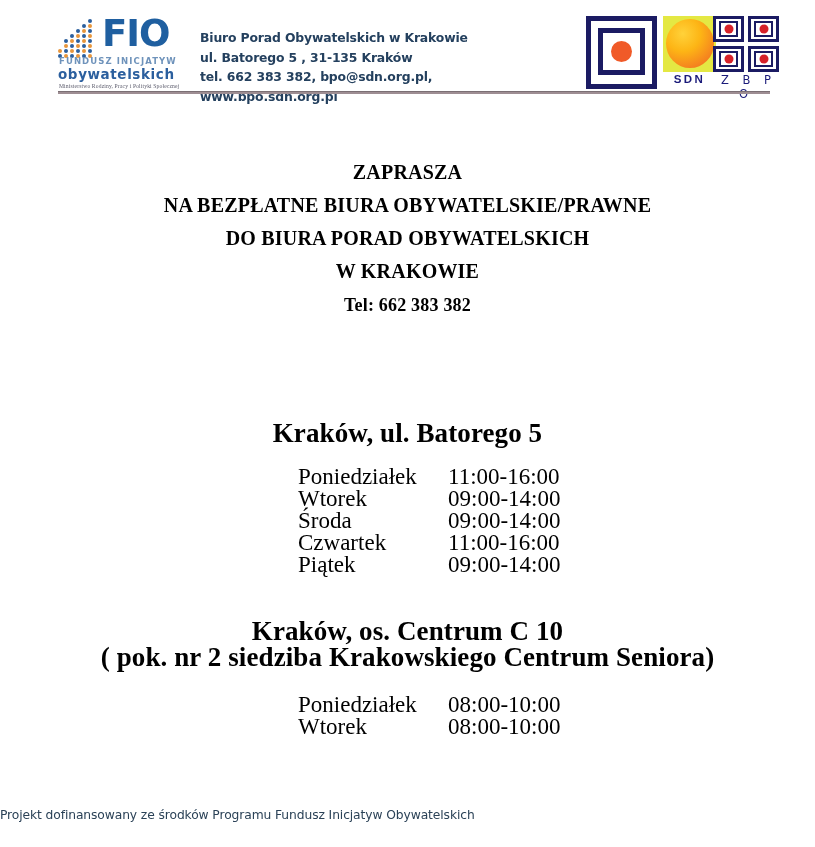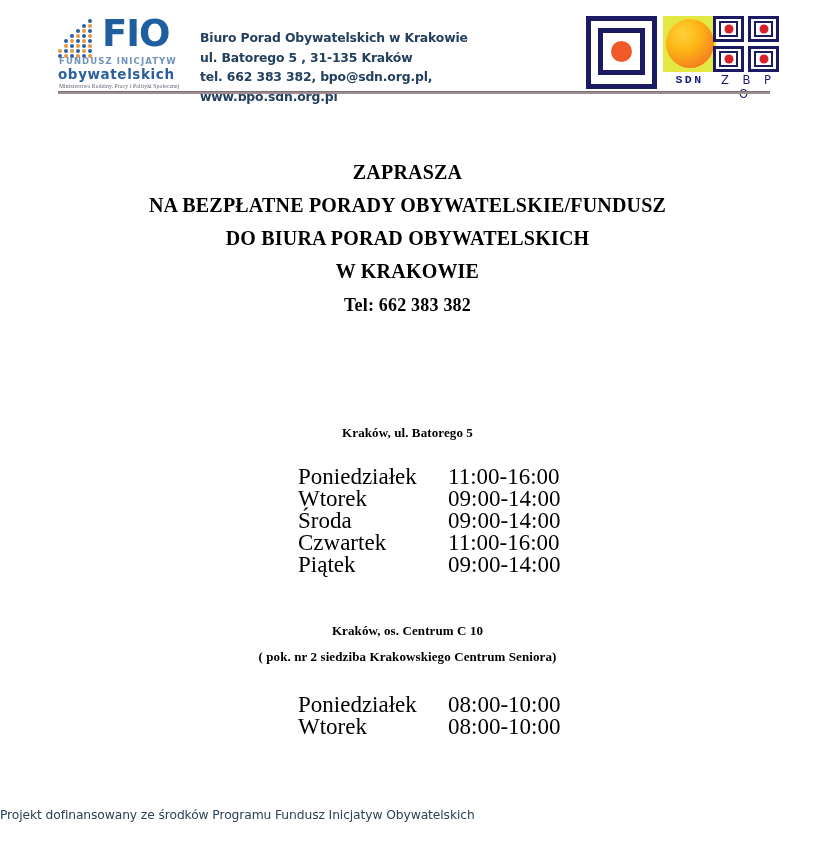--- a/index.html
+++ b/index.html
@@ -153,21 +153,21 @@
     left: 3px; top: 3px;
     width: 48px; height: 49px;
     border-radius: 50%;
     background: radial-gradient(circle at 35% 30%, #ffd23a 0%, #fdb515 38%, #f47b20 80%, #ef5b1a 100%);
   }
   .sdn-label {
     position: absolute;
     left: 0; top: 57px;
     width: 53px;
     text-align: center;
-    font-family: Liberation Mono, monospace;
+    font-family: Liberation Sans, sans-serif;
     font-size: 11.5px;
     font-weight: bold;
     letter-spacing: 2.4px;
     color: #1b1b7a;
   }
 
   
   .logo-zbpo {
     position: absolute;
     left: 127px; top: 0;
@@ -252,21 +252,21 @@
     width: 815px;
   }
   .section-2 {
     position: absolute;
     left: 0; top: 618px;
     width: 815px;
   }
   .loc-heading {
     text-align: center;
     font-weight: bold;
-    font-size: 13px;
+    font-size: 27px;
     line-height: 26px;
     letter-spacing: 0.1px;
   }
 
   .sched {
     margin-top: 20px;
     display: table;
     margin-left: 298px;
   }
   .section-2 .sched {
@@ -383,21 +383,21 @@
       <div class="zbpo-label">Z B P O</div>
     </div>
 
   </div>
 
   <div class="header-rule"></div>
 </div>
 
 <div class="title-block">
   <div class="title-line">ZAPRASZA</div>
-  <div class="title-line">NA BEZPŁATNE PORADY OBYWATELSKIE/FUNDUSZ</div>
+  <div class="title-line">NA BEZPŁATNE BIURA OBYWATELSKIE/PRAWNE</div>
   <div class="title-line">DO BIURA PORAD OBYWATELSKICH</div>
   <div class="title-line">W KRAKOWIE</div>
   <div class="title-line tel">Tel: 662 383 382</div>
 </div>
 
 <div class="section-1">
   <div class="loc-heading">Kraków, ul. Batorego 5</div>
   <div class="sched">
     <div class="sched-row">
       <div class="sched-day">Poniedziałek</div>

